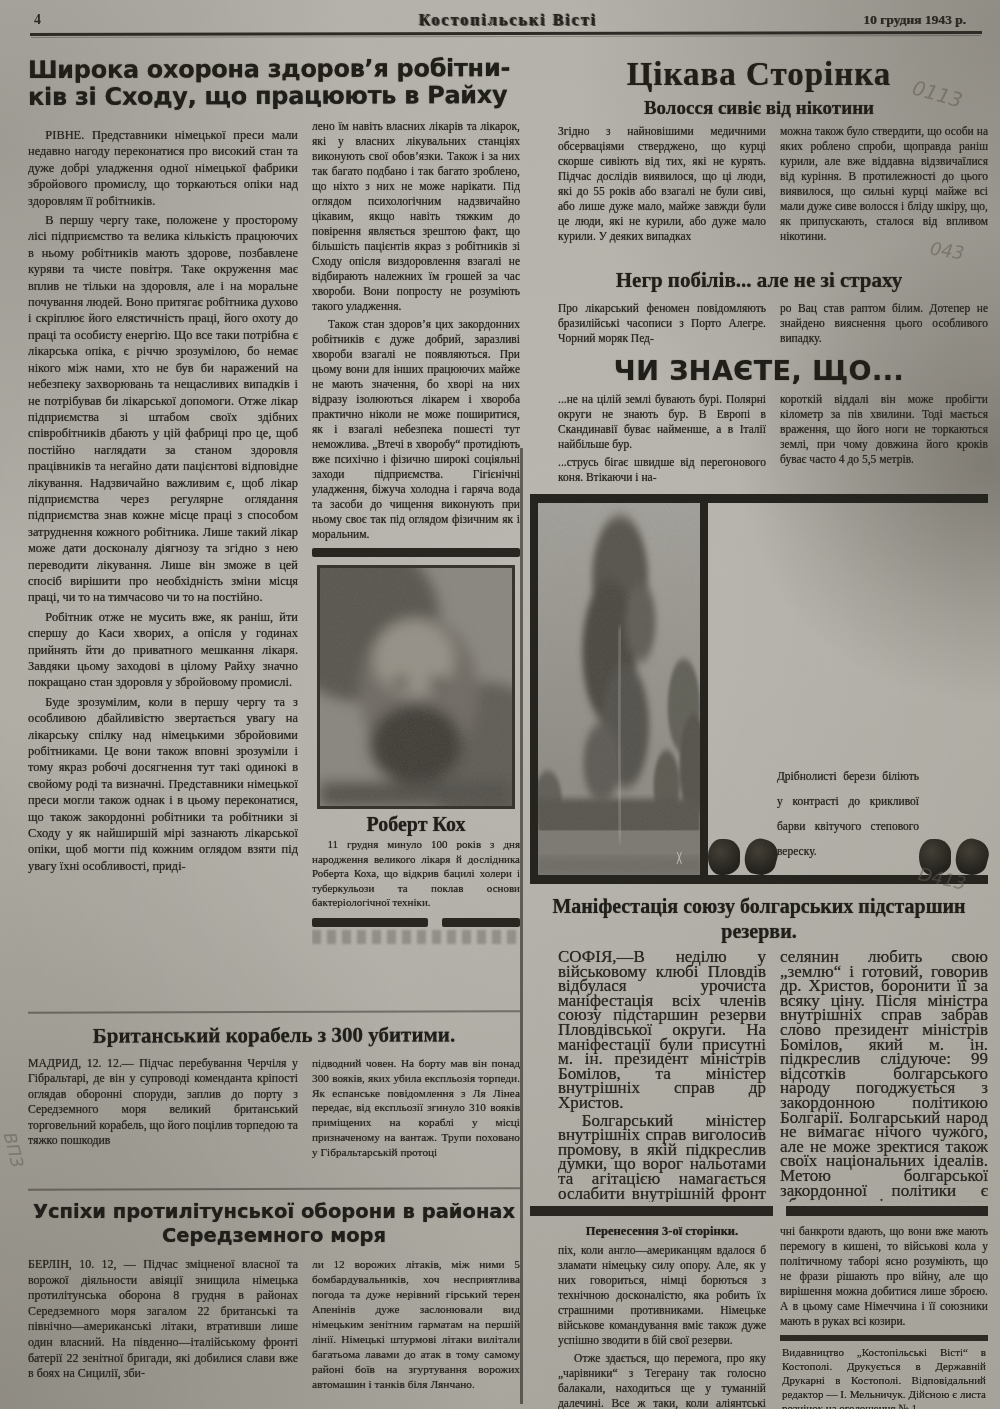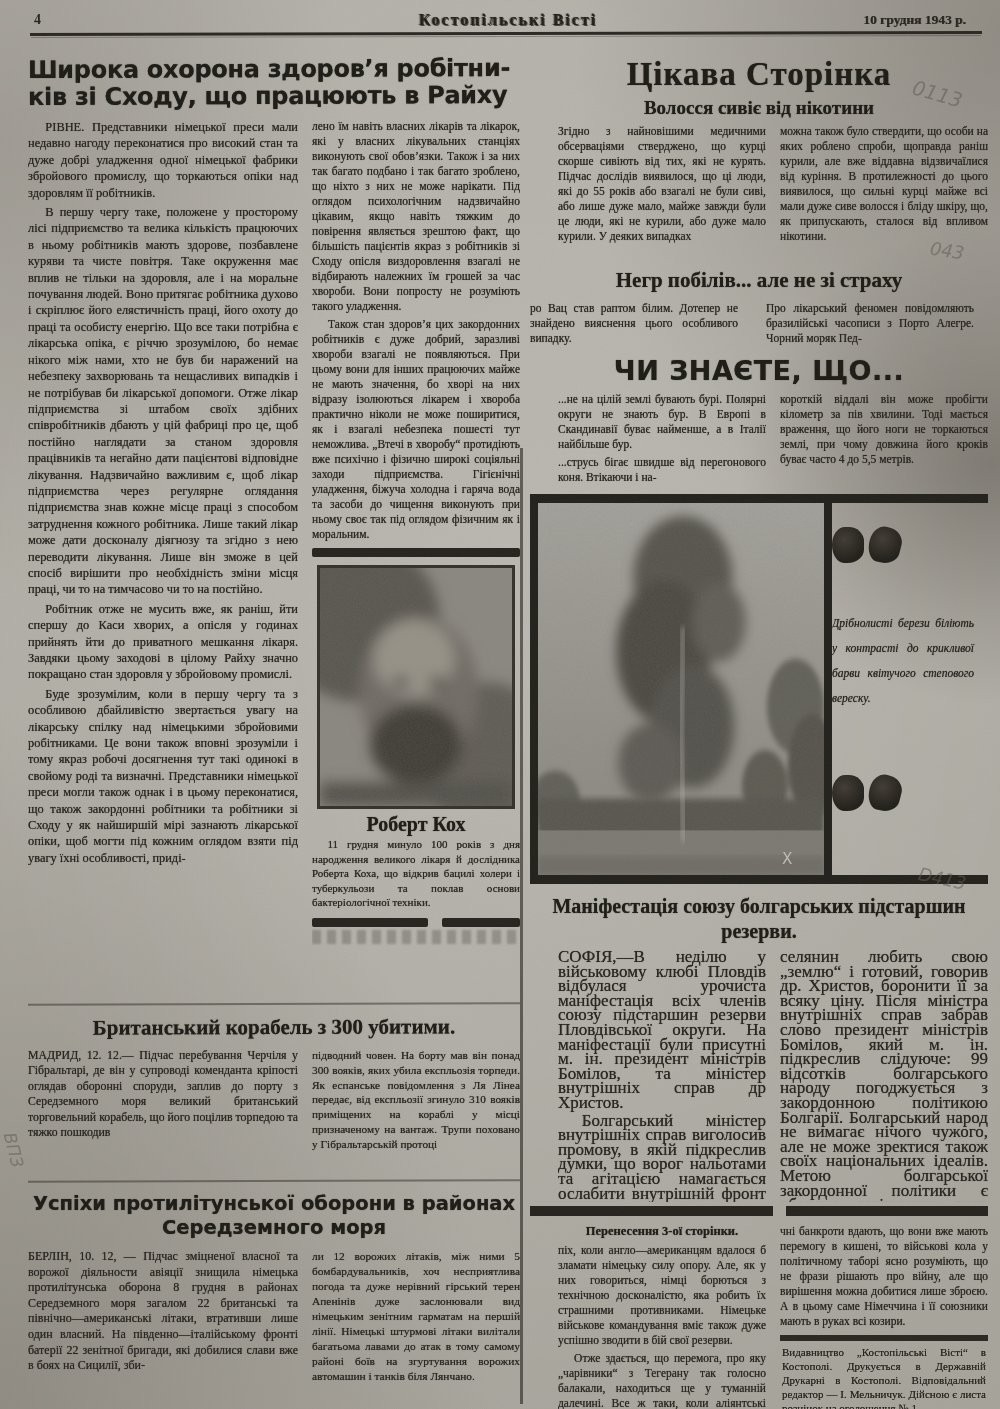--- a/index.html
+++ b/index.html
@@ -31,21 +31,21 @@
   .t.noind{text-indent:0;}
   .cols{display:flex;}
   .bar{background:#26231e;border-radius:2px;}
   .rule{height:2px;background:rgba(48,44,38,.5);transform:rotate(-.2deg);}
   h1,h2,h3{margin:0;color:#1d1b16;text-shadow:0 0 1px rgba(30,28,23,.8);}
   
   .left-half{position:absolute;left:28px;top:56px;width:492px;}
   .h-health{font-family:"DejaVu Sans","Liberation Sans",sans-serif;font-size:24px;
     line-height:27px;font-weight:800;letter-spacing:-.3px;transform:rotate(-.25deg);}
   .lh-cols{margin-top:9px;}
-  .lcol1{width:270px;height:884px;overflow:hidden;font-size:12.4px;line-height:16.4px;margin-right:14px;}
+  .lcol1{width:270px;height:884px;overflow:hidden;font-size:12.4px;line-height:16.4px;margin-right:14px;margin-top:8px;}
   .lcol2{width:208px;height:884px;overflow:hidden;font-size:11.5px;line-height:15px;}
   .koch-fig{margin-top:6px;}
   .koch-img{display:block;width:192px;height:238px;border:3px solid #35322c;margin:0 auto;}
   .koch-title{text-align:center;font-size:20px;font-weight:bold;margin:8px 0 5px;}
   .koch-cap{font-size:11px;line-height:14.5px;}
   .dbar{display:flex;gap:14px;margin-top:8px;}
   .dbar .bar{height:9px;}
   .ghost{height:14px;margin-top:3px;filter:blur(1px);opacity:.35;
     background:repeating-linear-gradient(90deg,#54504a 0 9px,transparent 9px 15px);}
   .h-ship{text-align:center;font-size:21px;margin:10px 0 8px;transform:rotate(-.2deg);}
@@ -64,21 +64,21 @@
   .rcol.first{margin-right:14px;margin-left:28px;}
   .nic-cols .rcol{height:138px;}
   .h-negro{text-align:center;font-size:21px;font-weight:bold;margin:6px 0 8px;}
   .negro-cols .rcol{height:48px;}
   .h-know{font-family:"DejaVu Sans","Liberation Sans",sans-serif;text-align:center;
     font-size:27px;font-weight:800;letter-spacing:.5px;margin:6px 0 6px;}
   .know-cols .rcol{height:98px;}
   .photo-section{margin-top:4px;border-top:9px solid #23211c;border-bottom:9px solid #23211c;
     display:flex;height:372px;}
   .birch{width:286px;height:372px;border-left:8px solid #23211c;border-right:8px solid #23211c;display:block;}
-  .cap-panel{flex:1;display:flex;flex-direction:column;align-items:flex-start;font-style:italic;}
+  .cap-panel{flex:1;display:flex;flex-direction:row;align-items:flex-end;}
   .leafpair{display:flex;gap:5px;}
   .leafpair.top{margin-top:24px;}
   .leafpair.bottom{margin-top:52px;}
   .leaf{width:32px;height:36px;background:radial-gradient(circle at 38% 35%,#413d34,#211f1a 70%);
     border-radius:46% 54% 58% 42%/55% 45% 42% 58%;}
   .leaf:last-child{transform:rotate(14deg);}
   .birch-cap{margin-top:48px;width:142px;font-size:11.5px;line-height:25px;text-align:justify;
     text-shadow:0 0 .7px rgba(38,35,30,.85);}
   .h-bulg{text-align:center;font-size:20px;line-height:25px;font-weight:bold;margin-top:10px;}
   .bulg-cols{margin-top:6px;}
@@ -201,25 +201,25 @@
       <div class="rcol first">
         <p class="t noind">Згідно з найновішими медичними обсерваціями стверджено, що курці скорше сивіють від тих, які не курять. Підчас дослідів виявилося, що ці люди, які до 55 років або взагалі не були сиві, або лише дуже мало, майже завжди були це люди, які не курили, або дуже мало курили. У деяких випадках</p>
       </div>
       <div class="rcol">
         <p class="t noind">можна також було ствердити, що особи на яких роблено спроби, щоправда раніш курили, але вже віддавна відзвичаїлися від куріння. В протилежності до цього виявилося, що сильні курці майже всі мали дуже сиве волосся і бліду шкіру, що, як припускають, сталося від впливом нікотини.</p>
       </div>
     </div>
 
     <h2 class="h-negro">Негр побілів... але не зі страху</h2>
     <div class="cols negro-cols">
+      <div class="rcol first">
+        <p class="t noind">Про лікарський феномен повідомляють бразилійські часописи з Порто Алегре. Чорний моряк Пед-</p>
+      </div>
       <div class="rcol">
         <p class="t noind">ро Вац став раптом білим. Дотепер не знайдено вияснення цього особливого випадку.</p>
-      </div>
-      <div class="rcol first">
-        <p class="t noind">Про лікарський феномен повідомляють бразилійські часописи з Порто Алегре. Чорний моряк Пед-</p>
       </div>
     </div>
 
     <h2 class="h-know">ЧИ ЗНАЄТЕ, ЩО...</h2>
     <div class="cols know-cols">
       <div class="rcol first">
         <p class="t noind">...не на цілій землі бувають бурі. Полярні округи не знають бур. В Европі в Скандинавії буває найменше, а в Італії найбільше бур.</p>
         <p class="t noind">...струсь бігає швидше від перегонового коня. Втікаючи і на-</p>
       </div>
       <div class="rcol">

